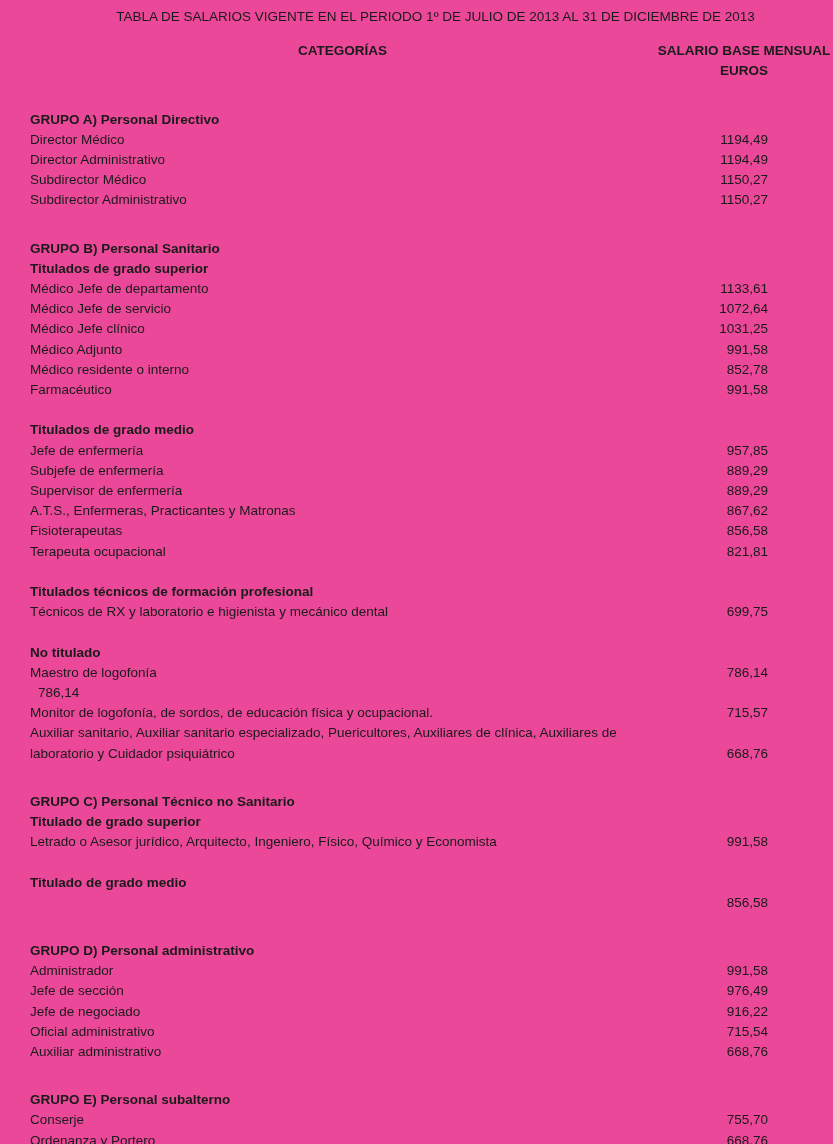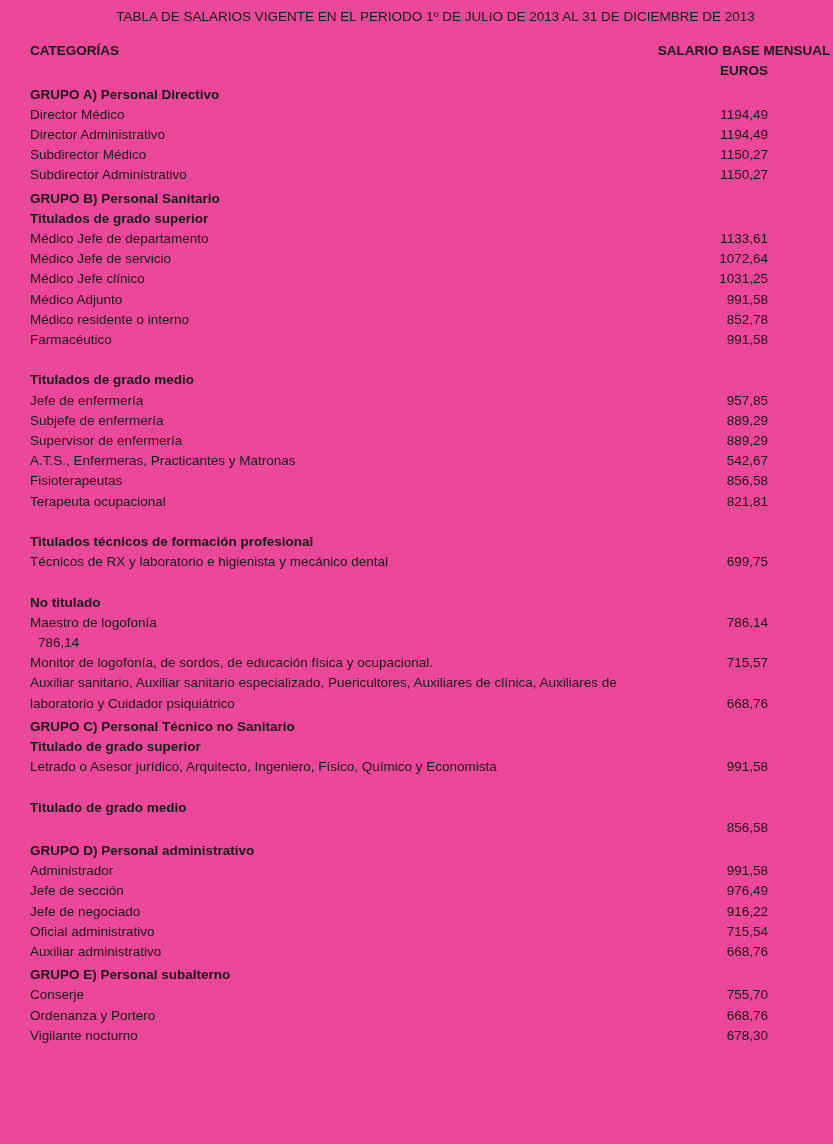--- a/index.html
+++ b/index.html
@@ -22,31 +22,32 @@
     text-align: center;
   }
   .header-row {
     display: flex;
     margin-top: 14px;
     font-weight: 700;
   }
   .header-cat {
     margin-left: 30px;
     width: 625px;
+    text-align: center;
   }
   .header-sal {
     flex: 1 1 auto;
     text-align: center;
   }
   .heading {
     font-weight: 700;
     padding: 0 65px 0 30px;
   }
   .heading.sub-indent { }
-  .group { margin-top: 3px; }
+  .group { margin-top: 28px; }
   .subgroup + .subgroup { margin-top: 20.2px; }
   .row {
     display: flex;
     align-items: flex-end;
     padding: 0 65px 0 30px;
   }
   .cat { flex: 1 1 auto; }
   .val {
     margin-left: 8px;
     text-align: right;
@@ -130,21 +131,21 @@
           <div class="row">
             <span class="cat">Subjefe de enfermería</span>
             <span class="val">889,29</span>
           </div>
           <div class="row">
             <span class="cat">Supervisor de enfermería</span>
             <span class="val">889,29</span>
           </div>
           <div class="row">
             <span class="cat">A.T.S., Enfermeras, Practicantes y Matronas</span>
-            <span class="val">542,67</span>
+            <span class="val">867,62</span>
           </div>
           <div class="row">
             <span class="cat">Fisioterapeutas</span>
             <span class="val">856,58</span>
           </div>
           <div class="row">
             <span class="cat">Terapeuta ocupacional</span>
             <span class="val">821,81</span>
           </div>
         </div>

